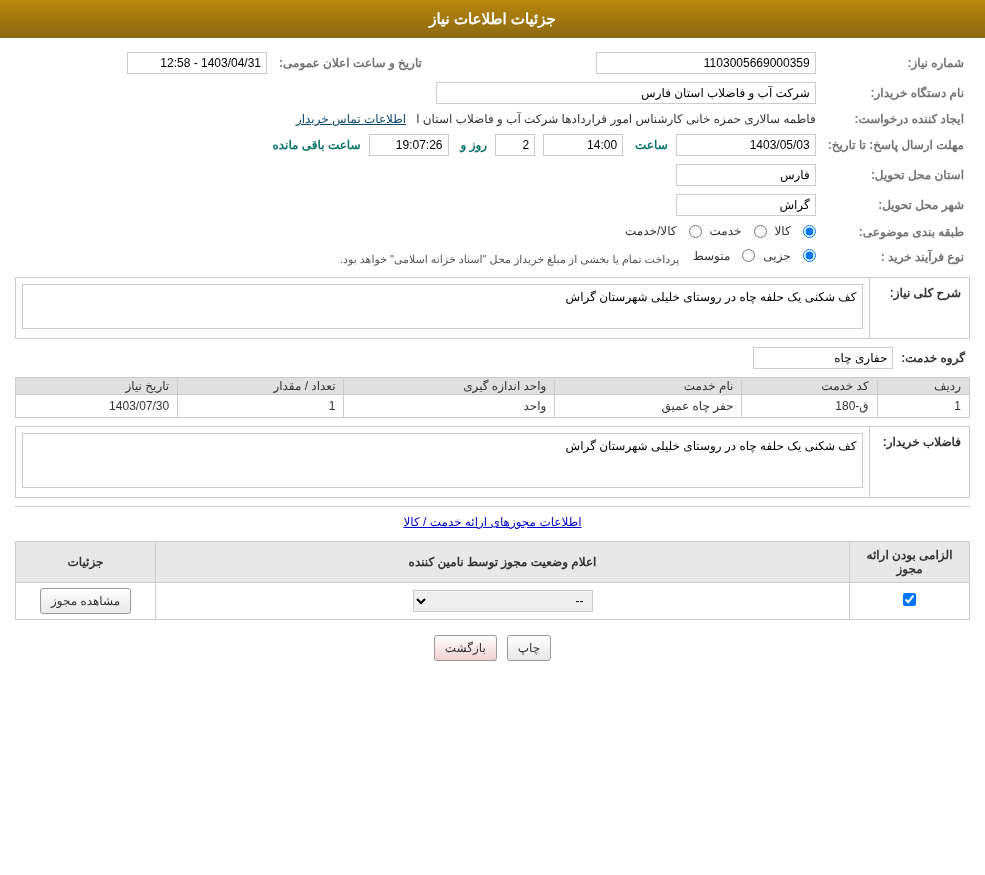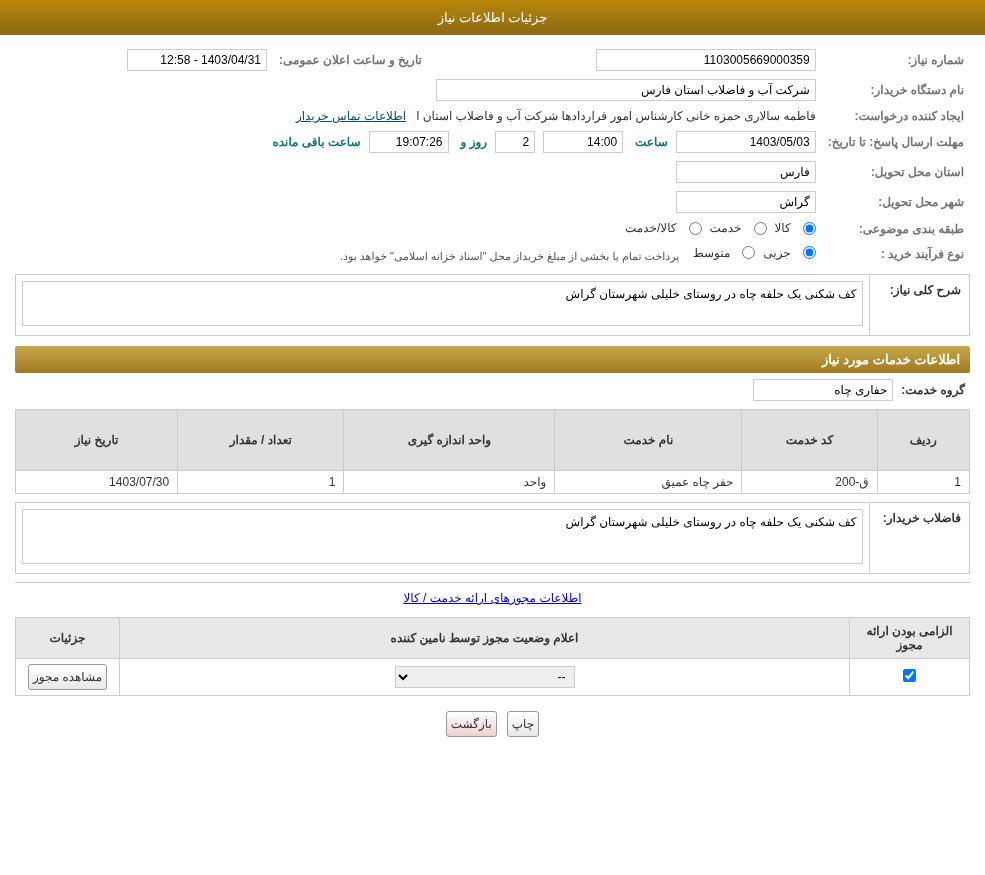--- a/index.html
+++ b/index.html
@@ -14,22 +14,22 @@
       max-width: 985px;
       margin: 0 auto;
       background: #fff;
       min-height: 875px;
     }
     .header-bar {
       background: linear-gradient(to bottom, #b8860b, #8B6914);
       color: #fff;
       text-align: center;
       padding: 10px;
-      font-size: 13px;
-      font-weight: normal;
+      font-size: 15px;
+      font-weight: bold;
     }
     .main-section {
       padding: 10px 15px;
       background: #fff;
     }
     .section-header {
       background: linear-gradient(to bottom, #c8a84b, #a07820);
       color: #fff;
       padding: 6px 10px;
       font-size: 13px;
@@ -75,23 +75,23 @@
       background: #fff;
     }
     .data-table {
       width: 100%;
       border-collapse: collapse;
       font-size: 12px;
     }
     .data-table th {
       background: #e0e0e0;
       border: 1px solid #ccc;
-      padding: 23px 8px;
-      text-align: center;
-      font-weight: bold;
+      padding: 1px 8px;
+      text-align: right;
+      font-weight: normal;
     }
     .data-table td {
       border: 1px solid #ccc;
       padding: 4px 8px;
       text-align: right;
     }
     .textarea-field {
       width: 100%;
       border: 1px solid #ccc;
       padding: 5px;
@@ -115,21 +115,21 @@
       border: 1px solid #ccc;
       padding: 6px 10px;
       text-align: center;
     }
     .permission-table td {
       border: 1px solid #ccc;
       padding: 5px 10px;
       text-align: center;
     }
     .btn {
-      padding: 5px 4px;
+      padding: 5px 10px;
       font-size: 12px;
       font-family: Tahoma, Arial, sans-serif;
       cursor: pointer;
       border: 1px solid #999;
       border-radius: 3px;
     }
     .btn-primary {
       background: linear-gradient(to bottom, #fff, #e8e8e8);
       color: #333;
     }
@@ -282,42 +282,41 @@
             <span>شرح کلی نیاز:</span>
           </td>
           <td style="padding:6px;">
             <textarea class="textarea-field" rows="2" style="height: 45px;">کف شکنی یک حلفه چاه در روستای خلیلی شهرستان گراش</textarea>
           </td>
         </tr>
       </tbody>
         </table>
     </div>
 
-    <div class="section-header">اطلاعات خدمات مورد نیاز</div>
 
     <div style="display:flex; align-items:center; margin: 5px 0 8px 0; padding: 0 5px;">
       <span style="font-weight:bold; margin-left:8px;">گروه خدمت:</span>
       <input class="input-field input-medium" type="text" readonly="" value="حفاری چاه" style="">
     </div>
 
     <table class="data-table">
       <thead>
         <tr>
           <th>ردیف</th>
           <th>کد خدمت</th>
           <th>نام خدمت</th>
           <th>واحد اندازه گیری</th>
           <th>تعداد / مقدار</th>
           <th>تاریخ نیاز</th>
         </tr>
       </thead>
       <tbody>
         <tr>
           <td>1</td>
-          <td>ق-200</td>
+          <td>ق-180</td>
           <td>حفر چاه عمیق</td>
           <td>واحد</td>
           <td>1</td>
           <td>1403/07/30</td>
         </tr>
       </tbody>
     </table>
 
     <div class="section-box" style="margin-top:8px;">
       <table style="width:100%; border-collapse:collapse;">
@@ -336,21 +335,21 @@
 
     <div style="text-align:center; margin: 8px 0; border-top: 1px solid #ccc; padding-top:4px;">
       <a class="section-link">اطلاعات مجوزهای ارائه خدمت / کالا</a>
     </div>
 
     <table class="permission-table">
       <thead>
         <tr>
           <th style="width:120px;">الزامی بودن ارائه مجوز</th>
           <th>اعلام وضعیت مجوز توسط نامین کننده</th>
-          <th style="width:104px;">جزئیات</th>
+          <th style="width:140px;">جزئیات</th>
         </tr>
       </thead>
       <tbody>
         <tr>
           <td>
             <input type="checkbox" checked="" readonly="" style="">
           </td>
           <td>
             <select class="select-field" style="width:180px;">
               <option>--</option>

